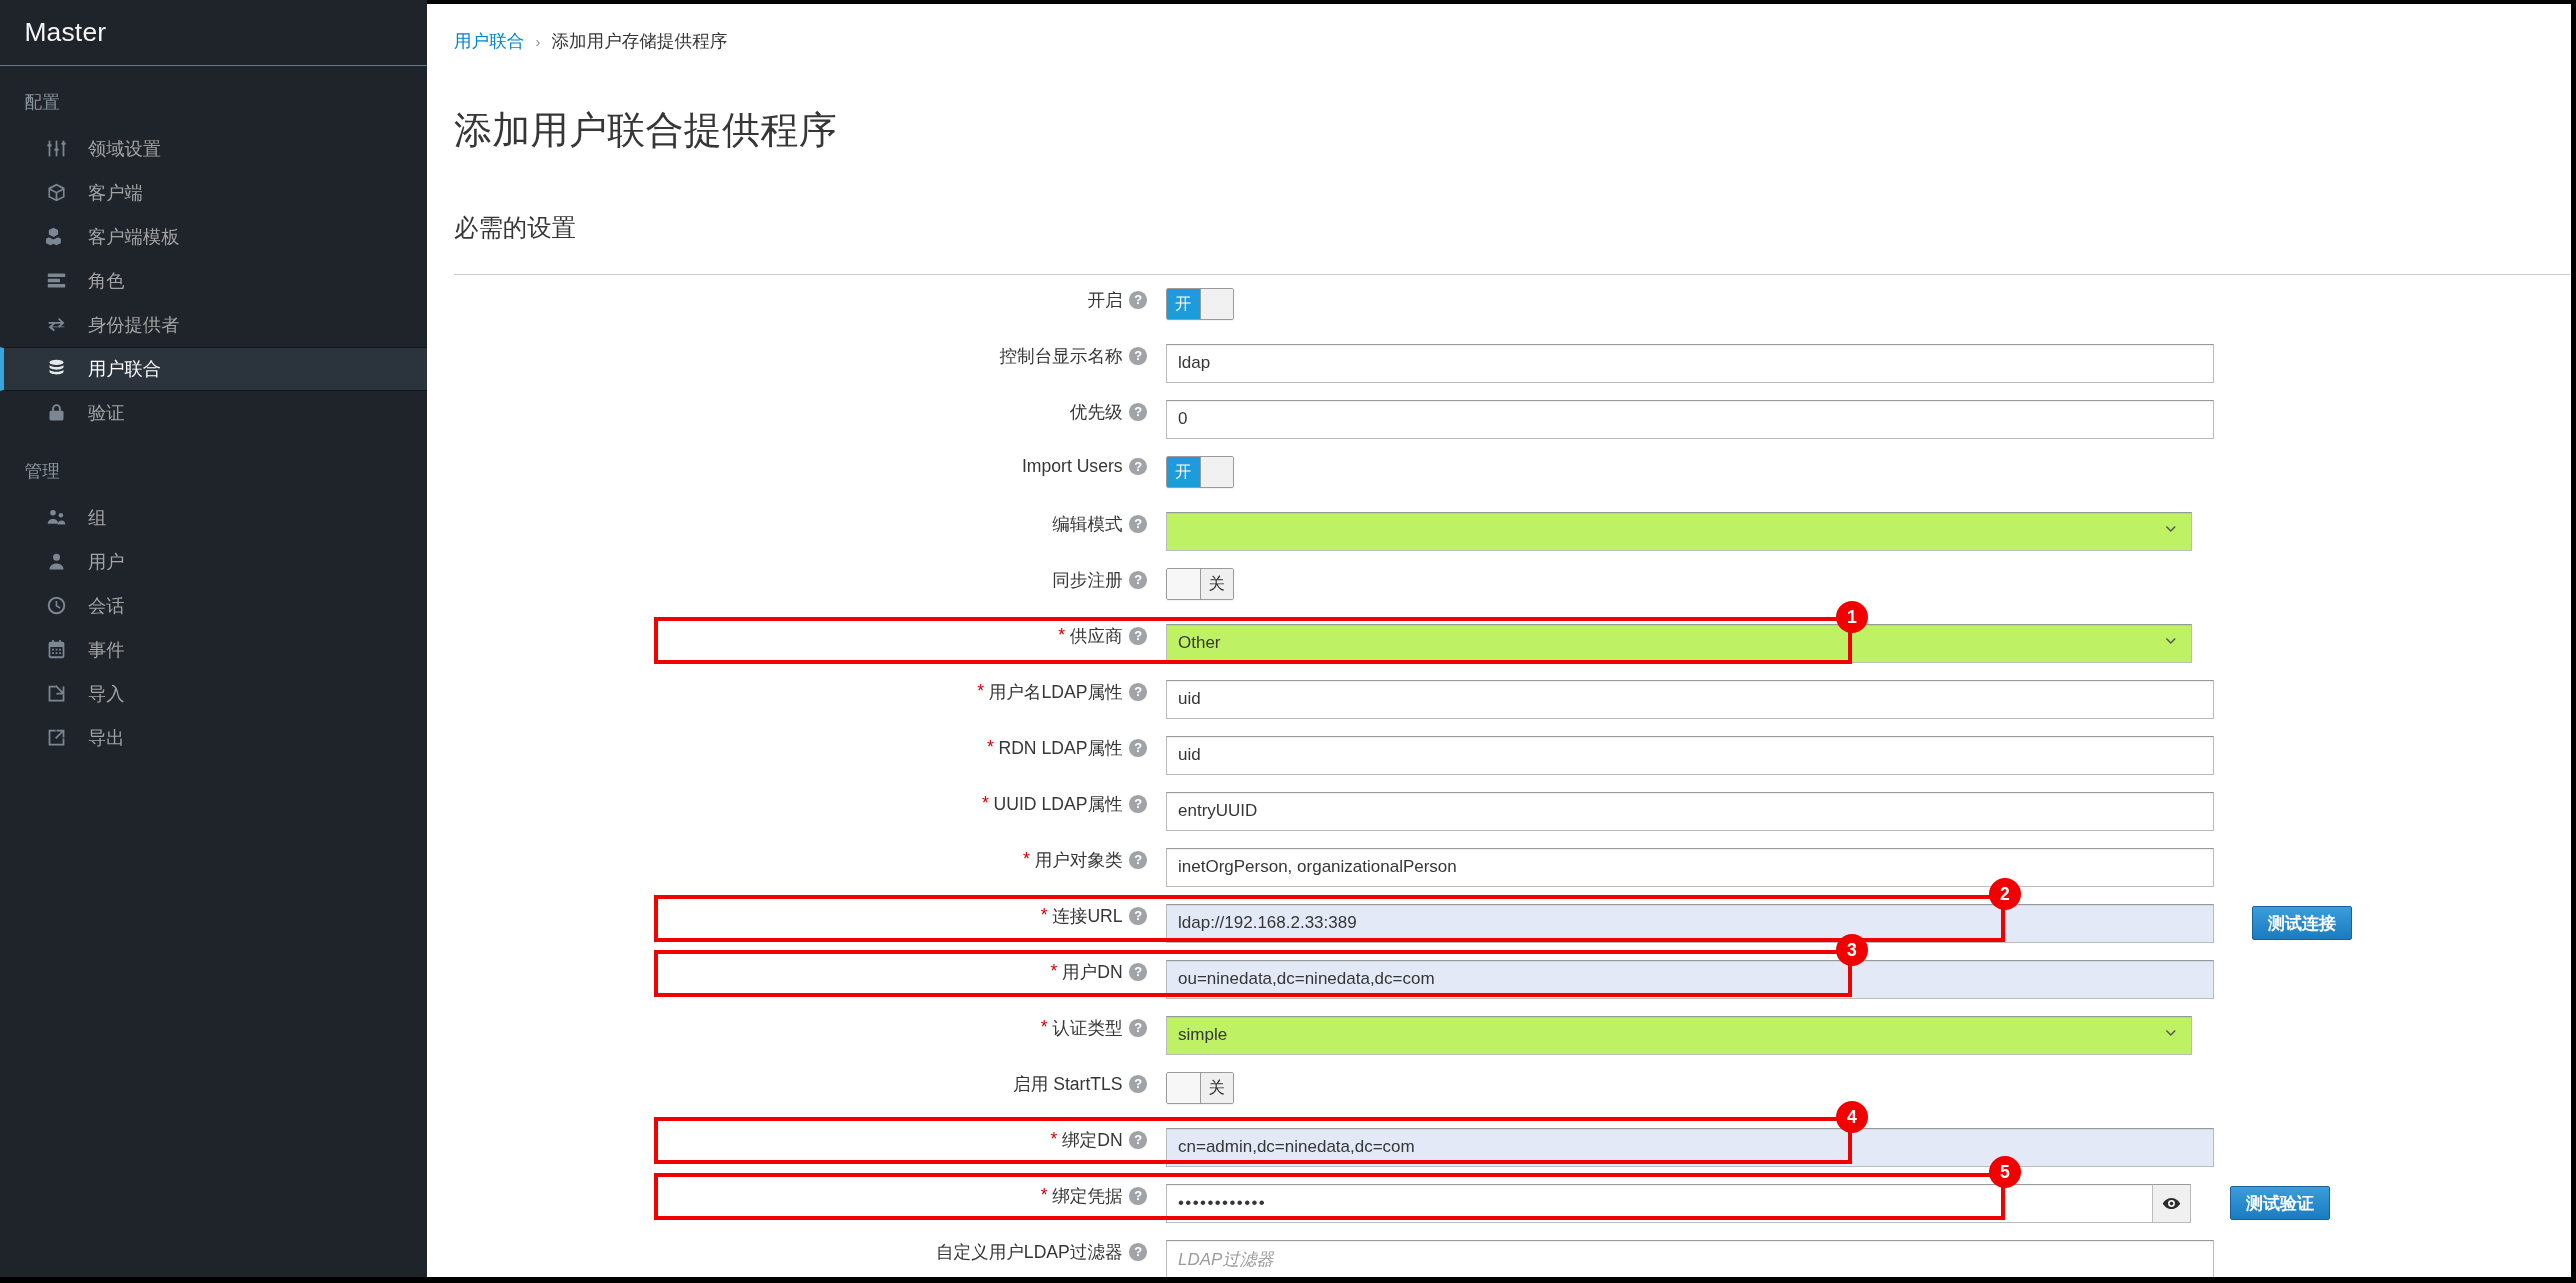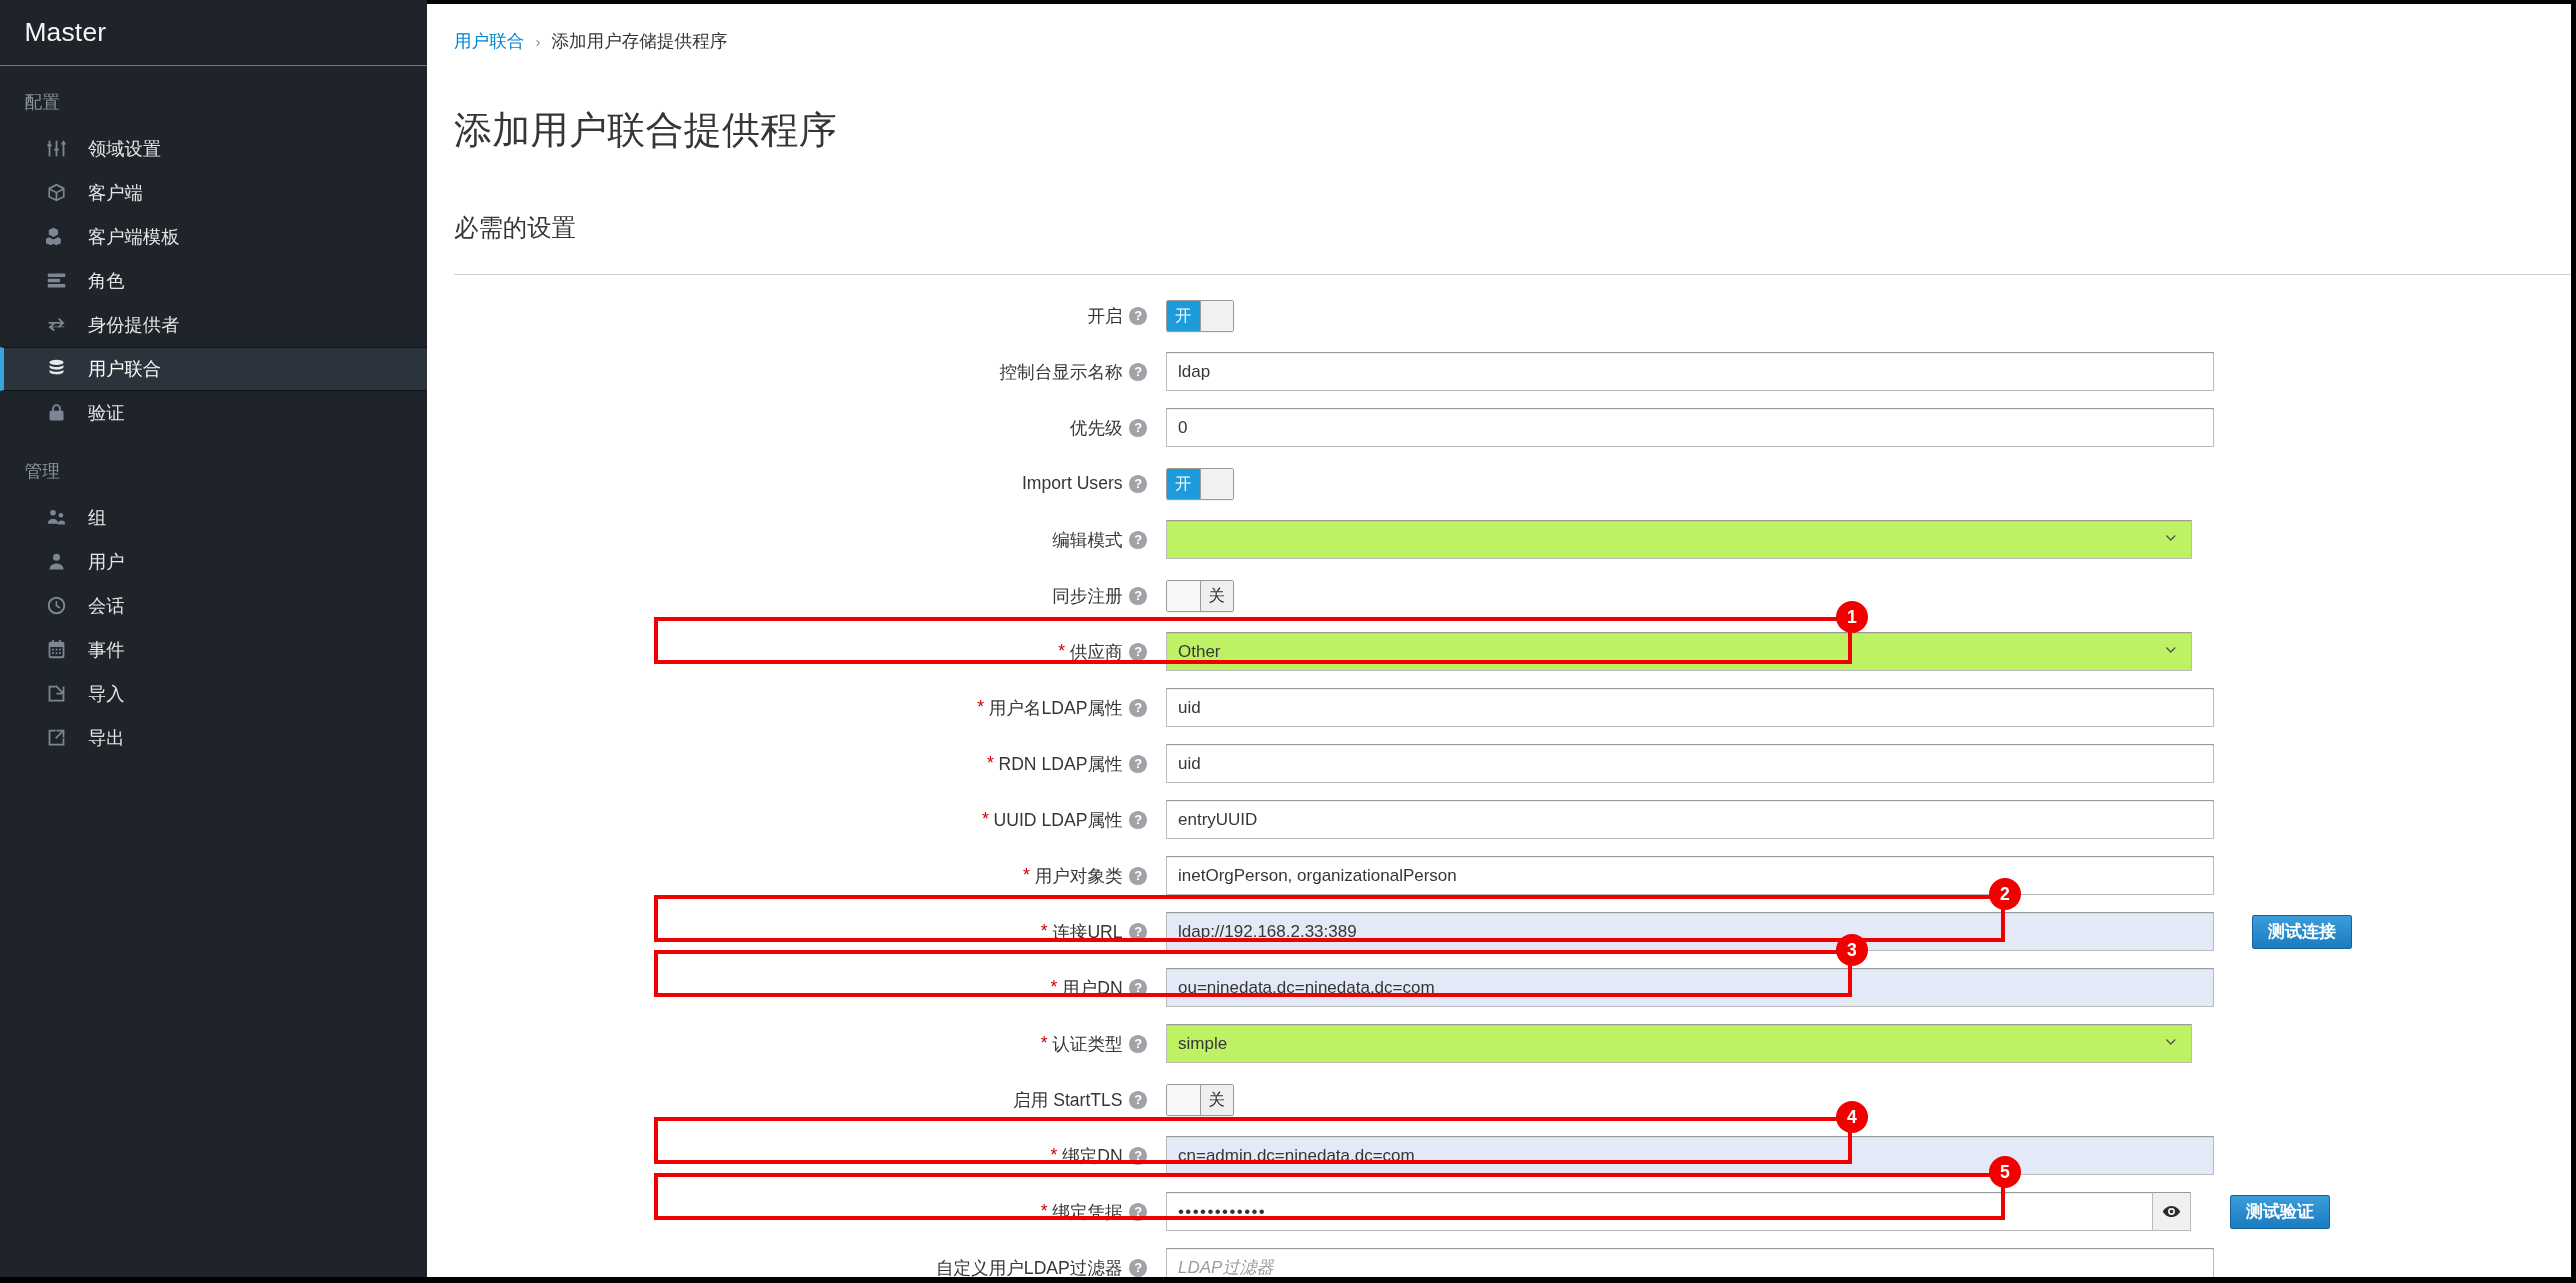--- a/index.html
+++ b/index.html
@@ -24,21 +24,21 @@
   }
   #realm-selector .realm-name { font-size:26.4px; color:#f5f5f5; letter-spacing:0.2px; }
   #realm-selector .chev { margin-left:auto; }
   .chev-svg { display:block; }
 
   .nav-section-title {
     color:#8a949e; font-size:17.6px; padding:24.4px 0 12.2px 24.4px; letter-spacing:0.3px;
   }
   .nav-item {
     display:flex; align-items:center; height:44px;
-    padding-left:42px; color:#e5e5e5; font-size:18.3px; cursor:pointer;
+    padding-left:42px; color:#a3a3a3; font-size:18.3px; cursor:pointer;
     border-left:4.7px solid transparent;
     position:relative;
   }
   .nav-item .nav-icon {
     width:31px; display:flex; align-items:center; justify-content:flex-start;
     color:#7d8793; flex:none;
   }
   .nav-item .nav-label { margin-left:11px; white-space:nowrap; }
   .nav-item.active {
     background:#2b333c; border-left-color:#39a5dc;
@@ -68,21 +68,21 @@
   }
   #section-title {
     font-size:24.4px; color:#363636; font-weight:400;
     padding:30px 0 9.5px 27px;
   }
   #section-rule { height:0.7px; background:#d1d1d1; margin:0 0 0 27px; }
 
   
   #form { position:relative; padding-top:13.6px; }
   .frow {
-    display:flex; align-items:center; height:56px; position:relative;
+    display:flex; align-items:flex-start; height:56px; position:relative;
   }
   .flabel {
     width:739px; text-align:right; padding-right:19px;
     font-size:17.6px; color:#363636;
     display:flex; align-items:center; justify-content:flex-end; gap:0;
     white-space:nowrap;
   }
   .req { color:#c00; margin-right:4.7px; font-size:17.6px; line-height:1; }
   .help {
     display:inline-flex; width:17.6px; height:17.6px; margin-left:6.8px;

